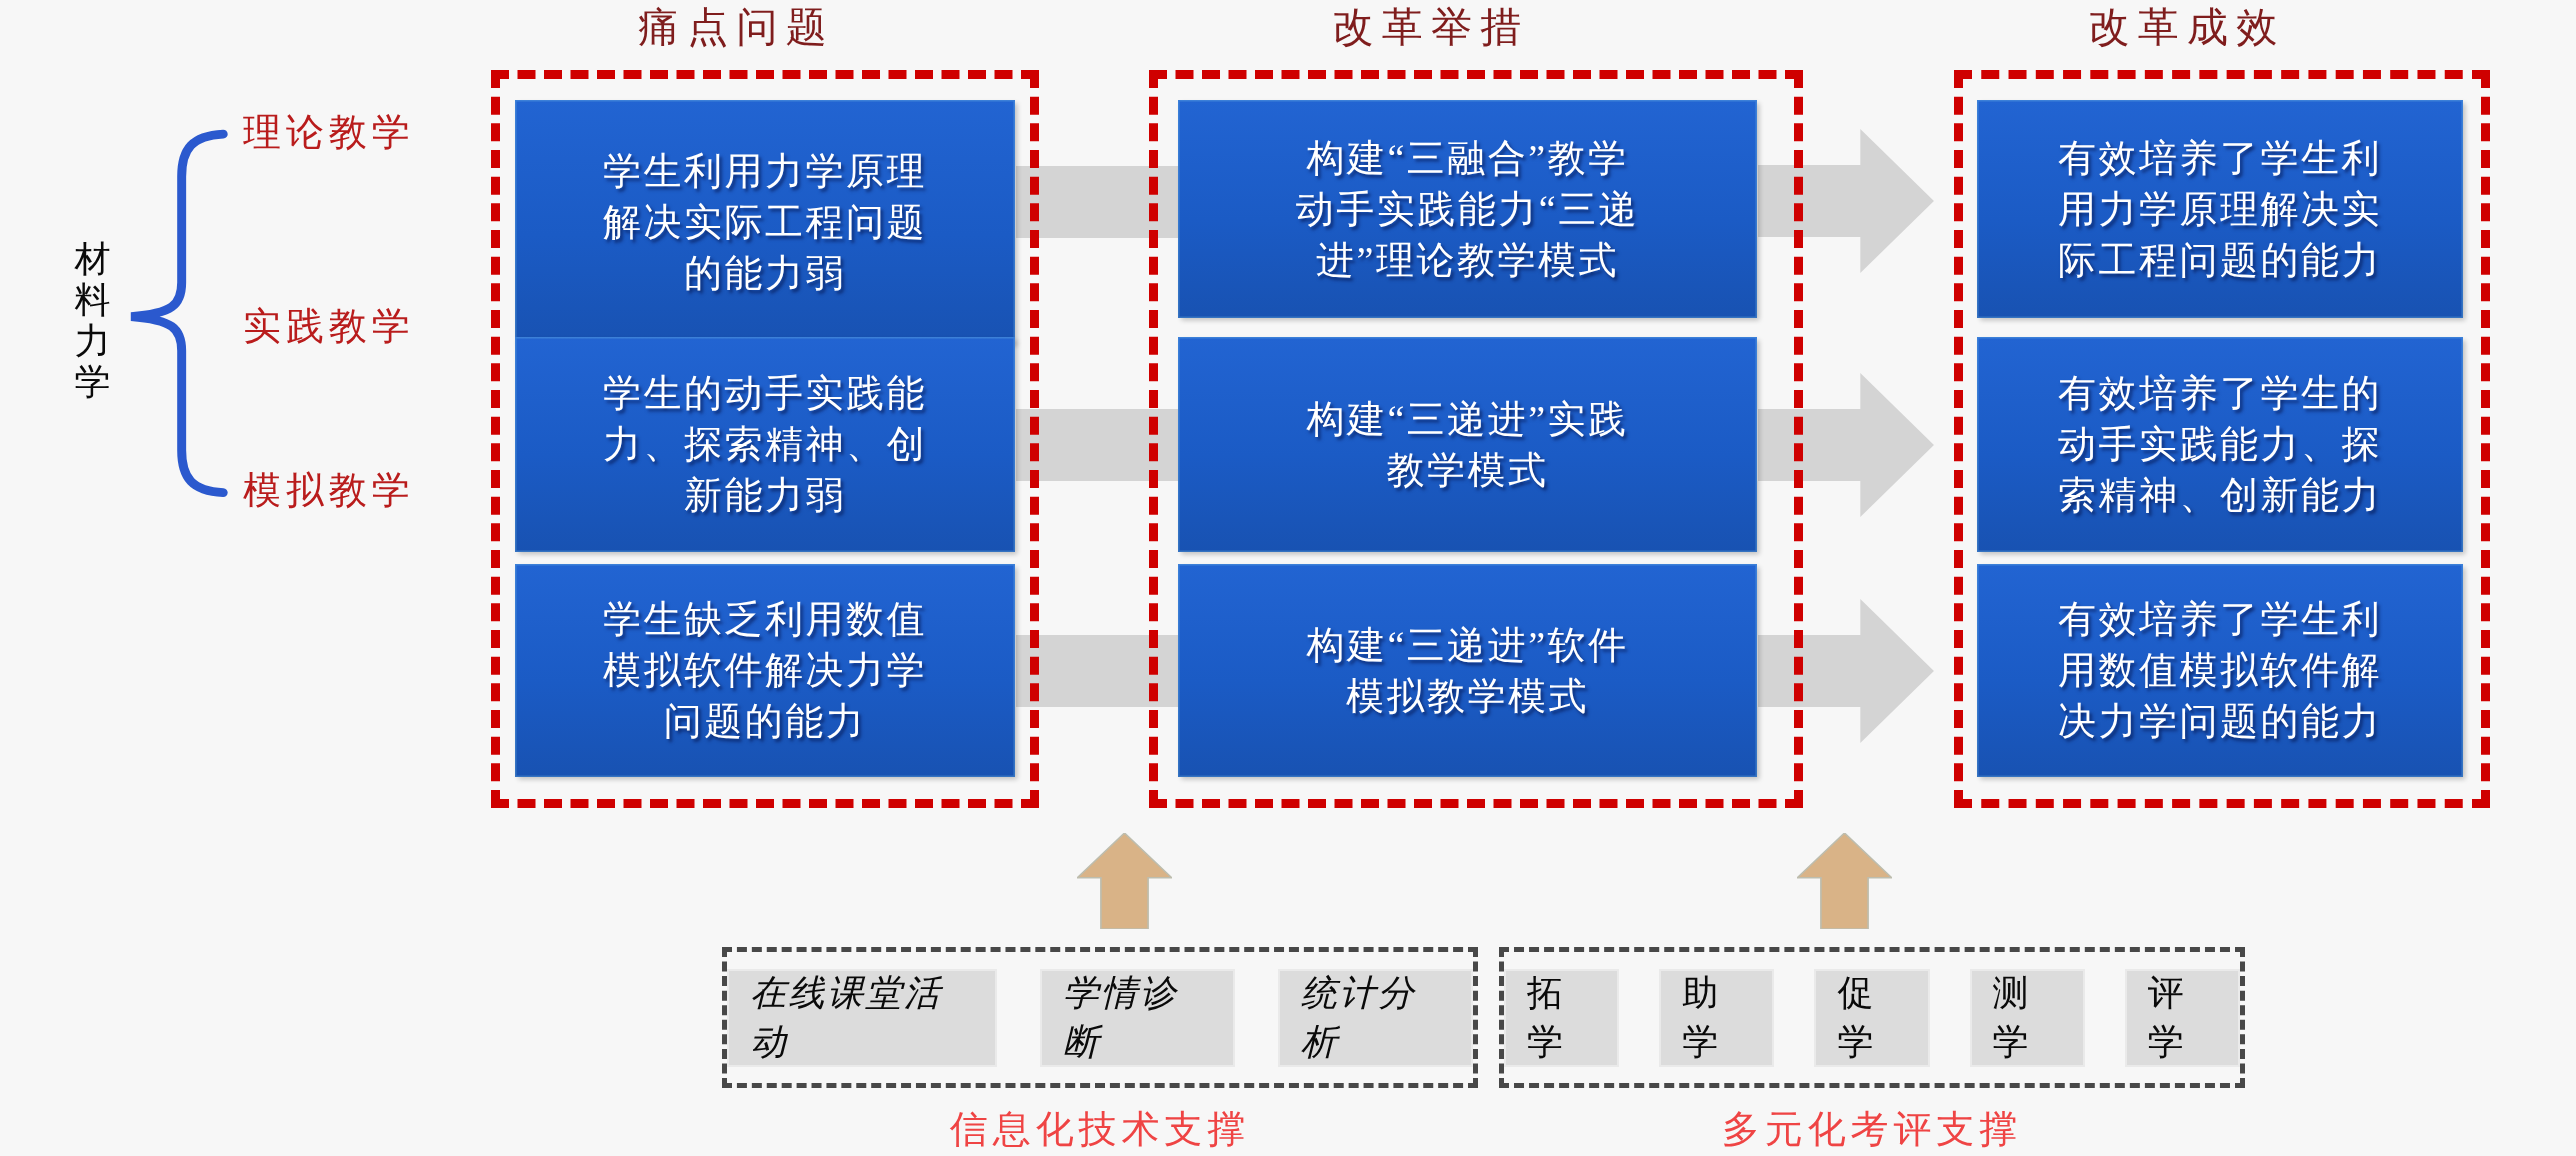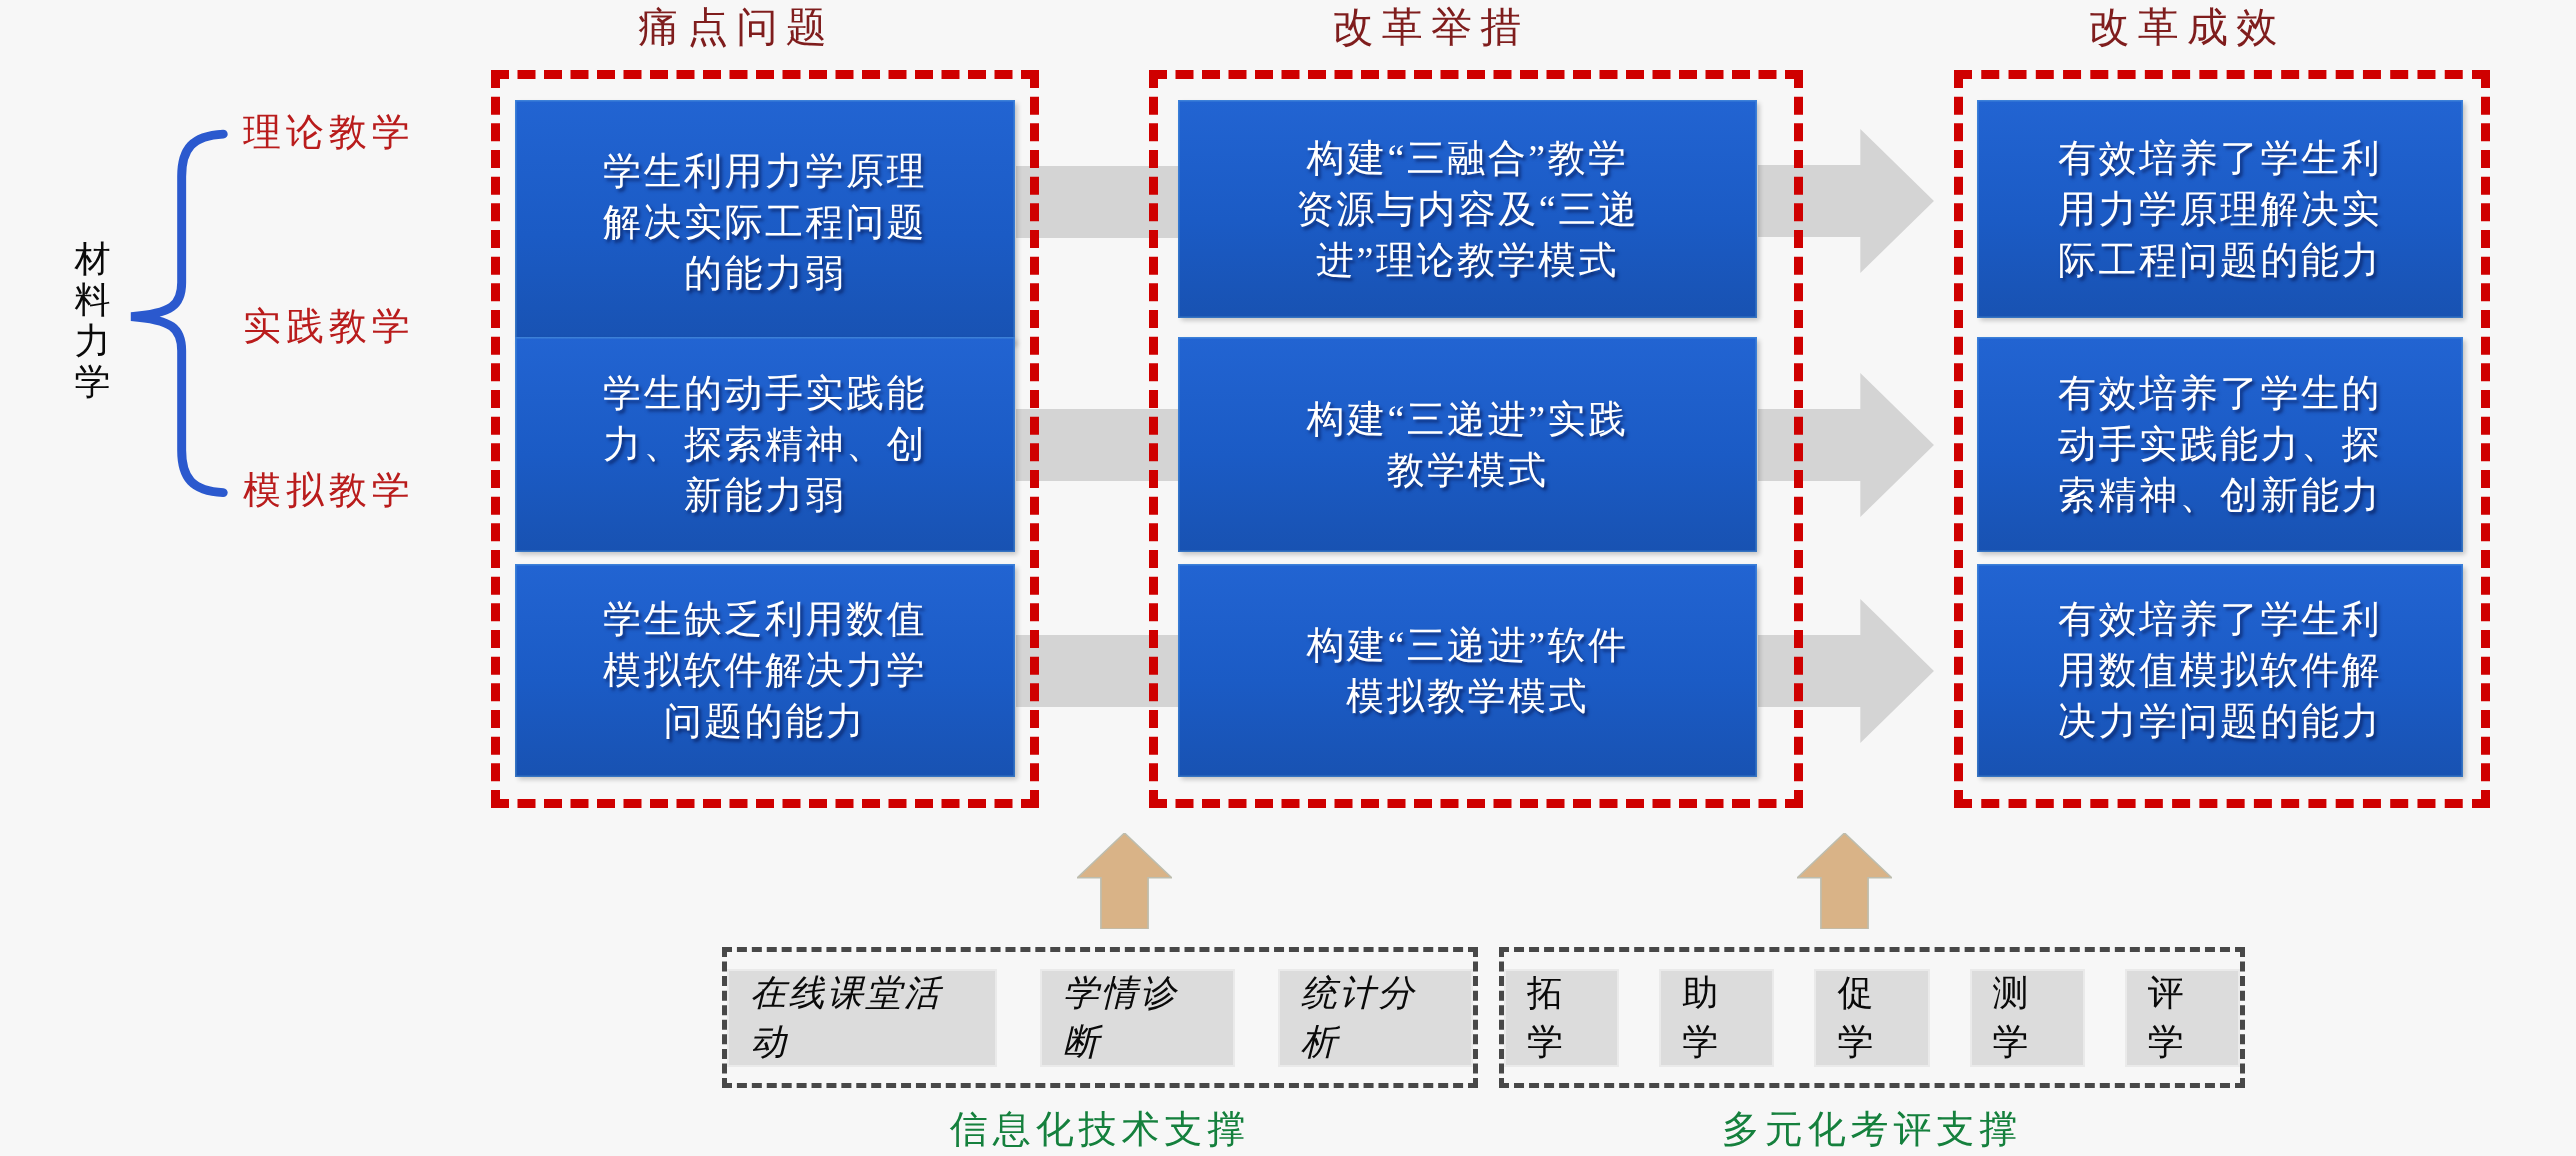--- a/index.html
+++ b/index.html
@@ -72,21 +72,21 @@
   .support-frame .items{display:flex;align-items:center;}
   .support-item{
     height:98px;background:#dcdcdc;border:2.5px solid #eaeaea;
     display:flex;align-items:center;justify-content:center;
     font-size:36px;letter-spacing:2.5px;color:#0a0a0a;
     box-sizing:border-box;
   }
   .support-label{
     position:absolute;top:1106px;height:46px;
     display:flex;align-items:center;justify-content:center;
-    font-size:38px;letter-spacing:4.9px;color:#15803d;
+    font-size:38px;letter-spacing:4.9px;color:#ef4444;
   }
 </style>
 </head>
 <body>
 
 <div id="canvas">
 
   <div class="col-header" style="left:491px;width:491px;">痛点问题</div>
   <div class="col-header" style="left:1149px;width:564px;">改革举措</div>
   <div class="col-header" style="left:1954px;width:466px;">改革成效</div>
@@ -113,21 +113,21 @@
 解决实际工程问题
 的能力弱</div>
   <div class="bluebox" style="left:515px;top:337px;width:500px;height:215px;">学生的动手实践能
 力、探索精神、创
 新能力弱</div>
   <div class="bluebox" style="left:515px;top:564px;width:500px;height:213px;">学生缺乏利用数值
 模拟软件解决力学
 问题的能力</div>
 
   <div class="bluebox" style="left:1178px;top:100px;width:579px;height:218px;">构建“三融合”教学
-资源与内容及“三递
+动手实践能力“三递
 进”理论教学模式</div>
   <div class="bluebox" style="left:1178px;top:337px;width:579px;height:215px;">构建“三递进”实践
 教学模式</div>
   <div class="bluebox" style="left:1178px;top:564px;width:579px;height:213px;">构建“三递进”软件
 模拟教学模式</div>
 
   <div class="bluebox" style="left:1977px;top:100px;width:486px;height:218px;">有效培养了学生利
 用力学原理解决实
 际工程问题的能力</div>
   <div class="bluebox" style="left:1977px;top:337px;width:486px;height:215px;">有效培养了学生的

